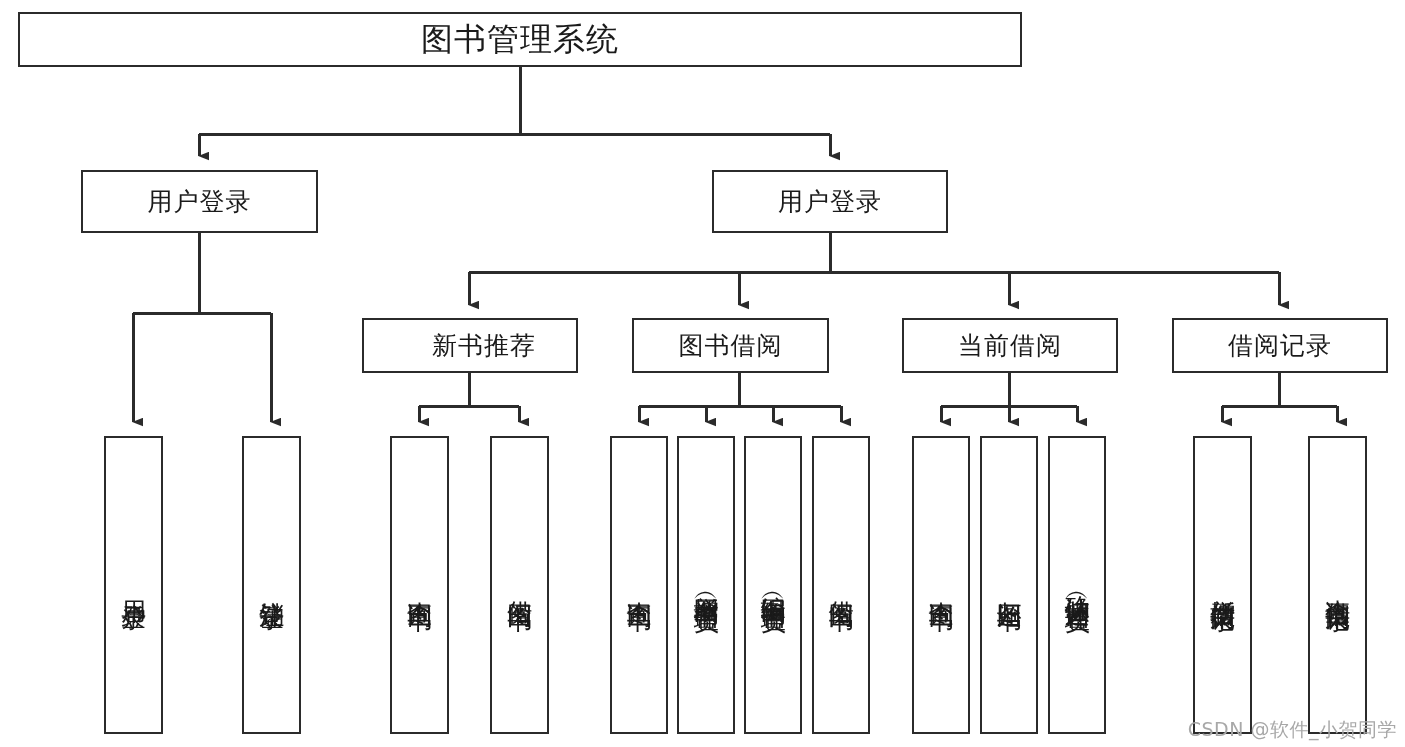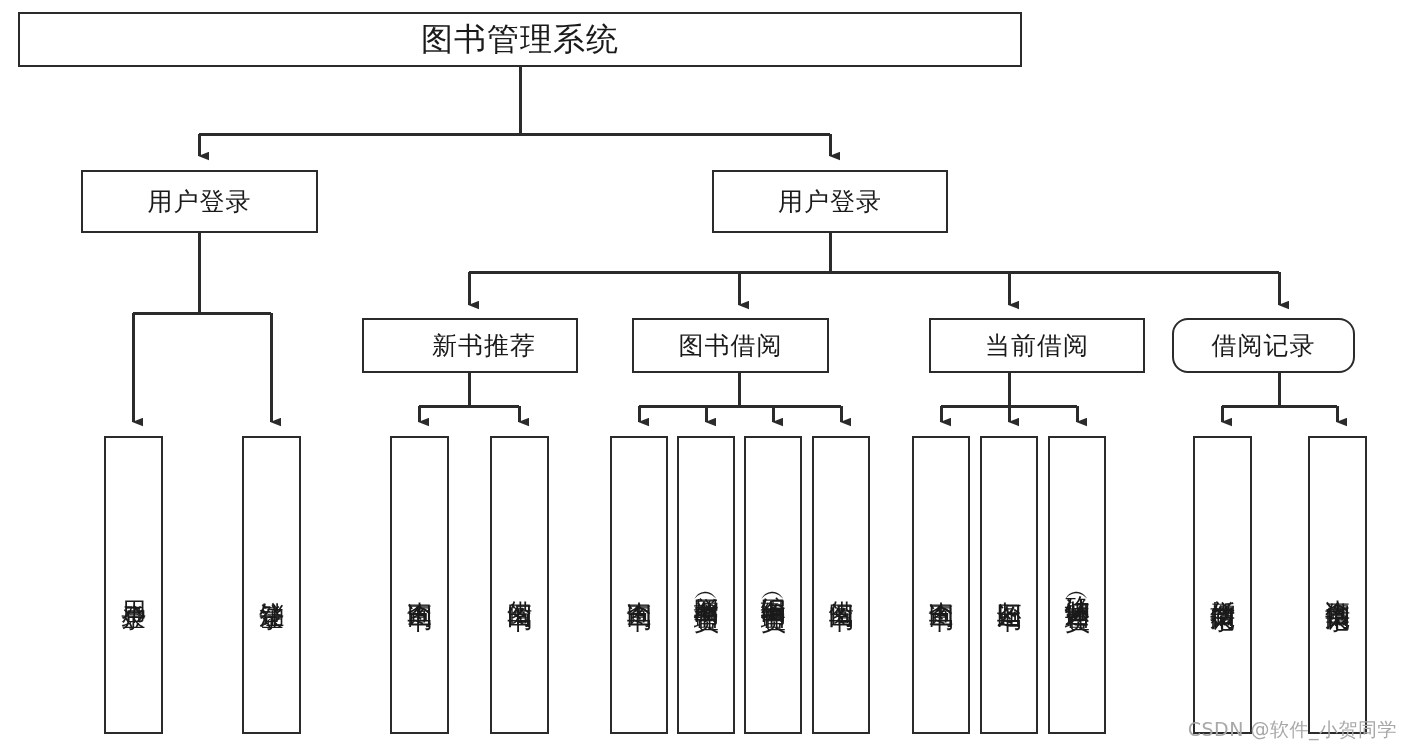--- a/index.html
+++ b/index.html
@@ -138,24 +138,24 @@
   <div class="node-box horiz" style="left:712px; top:170px; width:236px; height:63px;">
     <span class="node-label">用户登录</span>
   </div>
 
   <div class="node-box horiz" style="left:362px; top:318px; width:216px; height:55px;padding-left:28px;">
     <span class="node-label">新书推荐</span>
   </div>
   <div class="node-box horiz" style="left:632px; top:318px; width:197px; height:55px;">
     <span class="node-label">图书借阅</span>
   </div>
-  <div class="node-box horiz" style="left:902px; top:318px; width:216px; height:55px;margin-left:27px;">
+  <div class="node-box horiz" style="left:902px; top:318px; width:216px; height:55px;">
     <span class="node-label">当前借阅</span>
   </div>
-  <div class="node-box horiz" style="left:1172px; top:318px; width:183px; height:55px;border-radius:16px;">
+  <div class="node-box horiz" style="left:1172px; top:318px; width:216px; height:55px;">
     <span class="node-label">借阅记录</span>
   </div>
 
   <div class="node-box vert" style="left:104px; top:436px; width:59px; height:298px;">
     <span class="node-label">用户登录</span>
   </div>
   <div class="node-box vert" style="left:242px; top:436px; width:59px; height:298px;">
     <span class="node-label">注销登录</span>
   </div>
 

